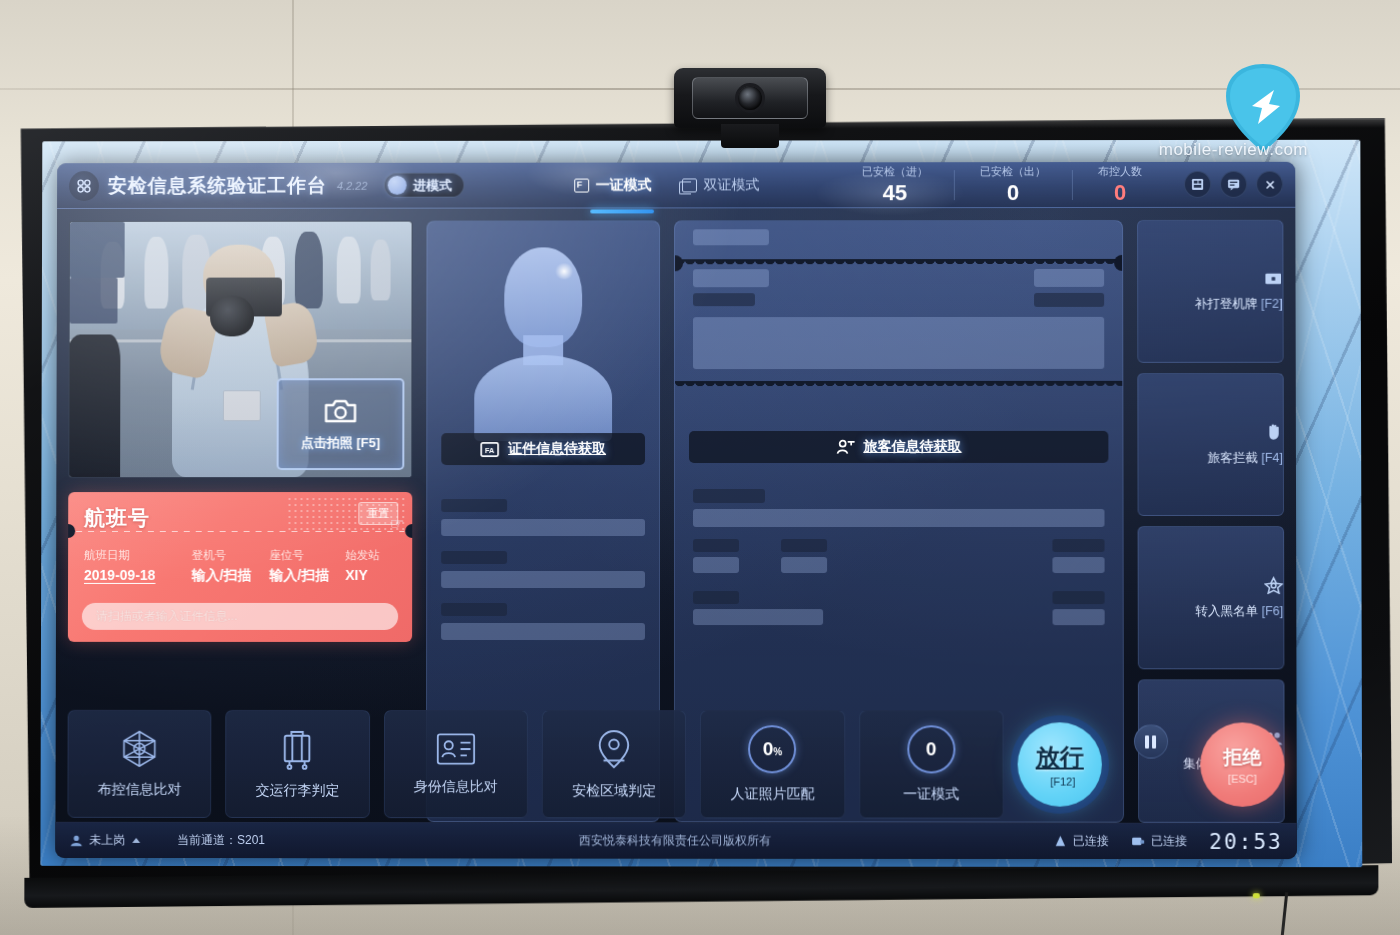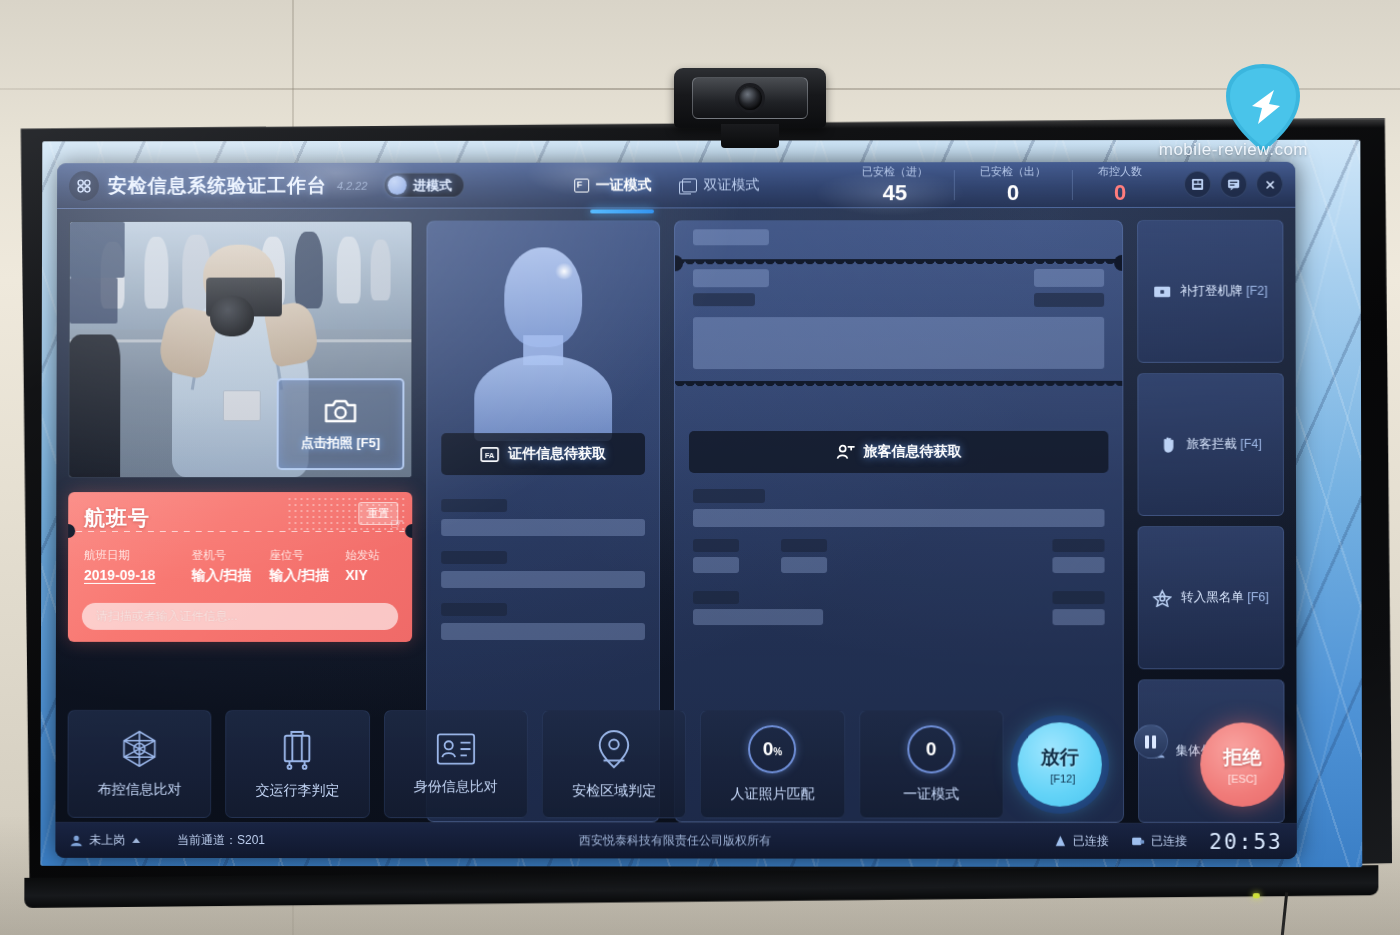--- a/index.html
+++ b/index.html
@@ -311,40 +311,41 @@
     border-radius:48% 48% 42% 42%; }
   #sil-glow { position:absolute; left:58%; top:16px; width:20px; height:16px; border-radius:50%;
     background: radial-gradient(circle, rgba(255,255,255,.95), rgba(255,255,255,0) 70%); }
   #sil-neck { position:absolute; left:50%; top:88px; transform:translateX(-50%); width:40px; height:30px;
     background: rgba(160,186,238,.85); }
   #sil-shoulders { position:absolute; left:50%; top:108px; transform:translateX(-50%); width:138px; height:86px;
     background: linear-gradient(180deg, rgba(170,195,242,.88), rgba(130,160,222,.72));
     border-radius: 56% 56% 6px 6px; }
 
   .waitbox {
-    position:absolute; left:14px; right:14px; height:42px;
+    position:absolute; left:14px; right:14px; height:32px;
     background: rgba(16,22,36,.80); border-radius:5px;
     display:flex; align-items:center; justify-content:center; gap:9px;
     font-size:14px; font-weight:bold; color:#ffffff;
     text-shadow:0 0 8px rgba(110,165,255,.75);
+    text-decoration:underline;
   }
   #idwait { top:212px; }
   #paxwait { top:210px; }
 
   .skelrow { position:absolute; border-radius:3px; }
   .sk-dark { background: rgba(26,34,54,.55); }
   .sk-light { background: rgba(168,192,240,.30); }
 
   
   #rightcol { width:146px; flex:0 0 146px; display:flex; flex-direction:column; gap:10px; }
   .actbtn {
     flex:1 1 0; border-radius:6px; cursor:pointer;
     background: linear-gradient(180deg, rgba(62,84,138,.62), rgba(44,62,108,.55));
     border:1px solid rgba(130,165,225,.20);
-    display:flex; flex-direction:row; align-items:center; justify-content:center; gap:9px;
+    display:flex; flex-direction:column; align-items:flex-end; justify-content:center; gap:9px;
   }
   .actbtn .alabel { font-size:12.5px; color:#dbe8ff; white-space:nowrap; }
   .actbtn .akey { color:#9fb9e8; font-weight:normal; }
 
   
   #bottomrow { position:absolute; left:12px; right:12px; bottom:40px; height:108px; display:flex; gap:14px; align-items:center; }
   .tile {
     flex:1 1 0; height:100%; border-radius:7px;
     background: linear-gradient(180deg, rgba(30,42,70,.88), rgba(20,29,50,.9));
     border:1px solid rgba(90,120,180,.16);
@@ -356,21 +357,21 @@
     display:flex; align-items:center; justify-content:center;
     box-shadow:0 0 9px rgba(110,150,225,.45); }
   .ring .rv { font-size:19px; font-weight:bold; color:#ffffff; }
   .ring .rv sub { font-size:10px; vertical-align:baseline; }
 
   #decisions { flex:0 0 266px; height:100%; position:relative; display:flex; align-items:center; justify-content:space-between; }
   .roundbtn { width:84px; height:84px; border-radius:50%;
     display:flex; flex-direction:column; align-items:center; justify-content:center; gap:2px; cursor:pointer; }
   #passbtn { background: radial-gradient(circle at 40% 32%, #9fe6ff, #63d3f7 60%, #49c4ef 100%);
     box-shadow: 0 0 0 7px rgba(30,70,140,.55), 0 0 22px rgba(80,200,255,.55); }
-  #passbtn .bl { font-size:19px; font-weight:bold; color:#0f2d46; text-shadow:0 1px 2px rgba(255,255,255,.5); }
+  #passbtn .bl { font-size:24px; font-weight:bold; color:#0f2d46; text-shadow:0 1px 2px rgba(255,255,255,.5);text-decoration:underline; }
   #passbtn .bk { font-size:11px; color:#0f3550;margin-left:6px; }
   #rejectbtn { background: radial-gradient(circle at 40% 32%, #f9a3a0, #f07b79 60%, #e96a6a 100%);
     box-shadow: 0 0 22px rgba(240,110,105,.45); }
   #rejectbtn .bl { font-size:19px; font-weight:bold; color:#ffffff; text-shadow:0 1px 3px rgba(130,30,30,.5); }
   #rejectbtn .bk { font-size:11px; color:#ffe3e2; }
   #pausebtn {
     position:absolute; left:50%; top:14px; transform:translateX(-50%);
     width:34px; height:34px; border-radius:50%;
     background: linear-gradient(180deg,#3b4f78,#26365a);
     display:flex; align-items:center; justify-content:center; gap:3px; cursor:pointer;

